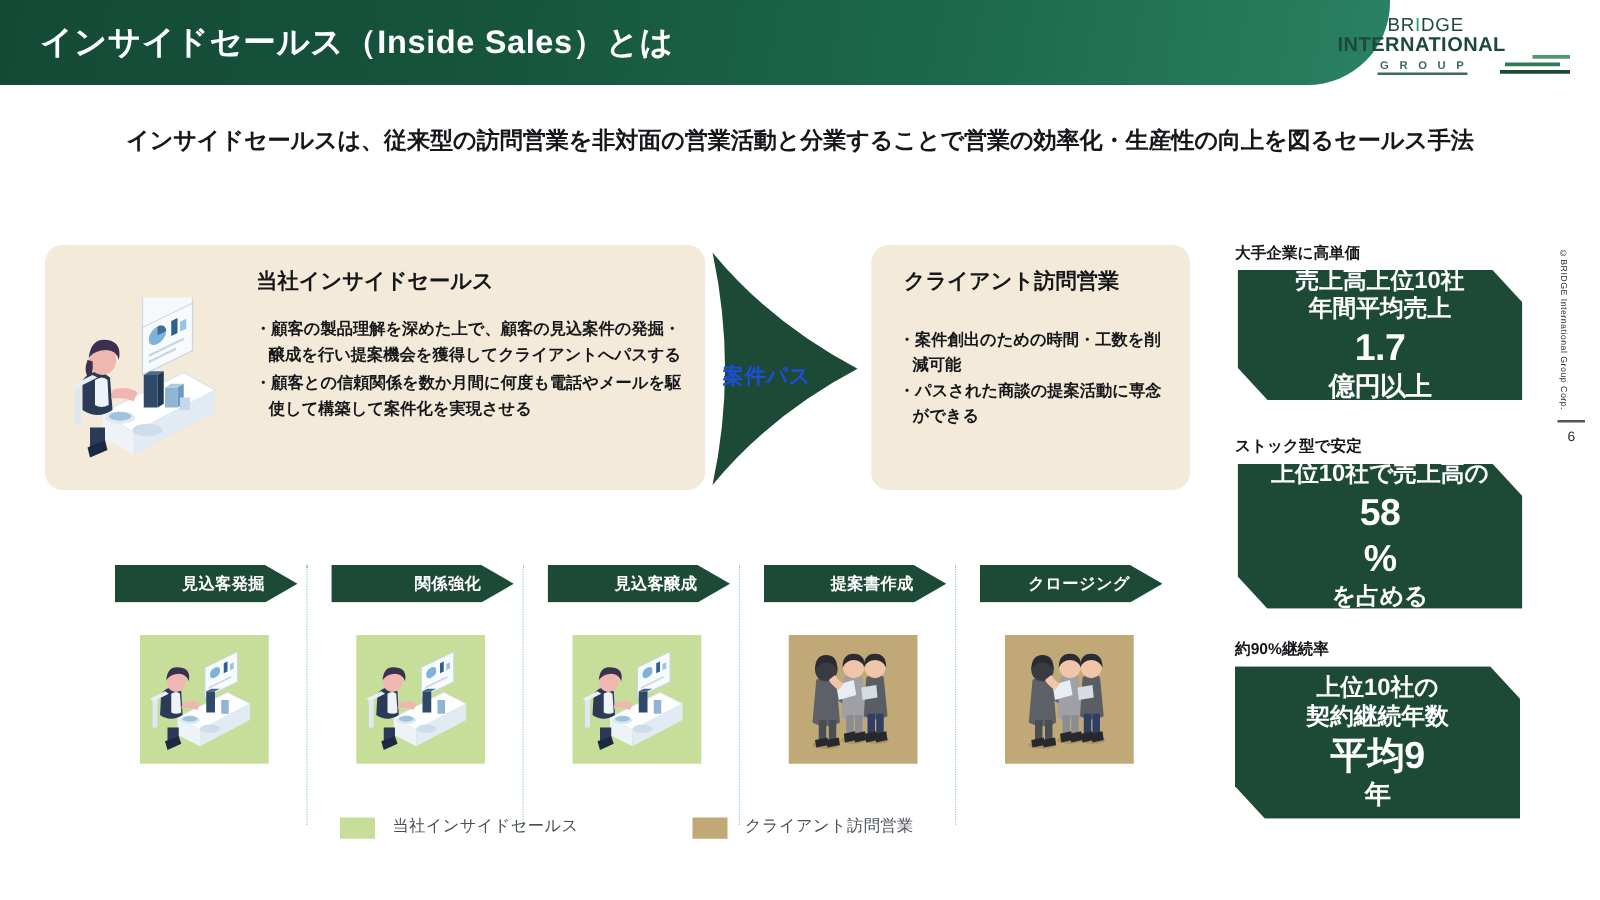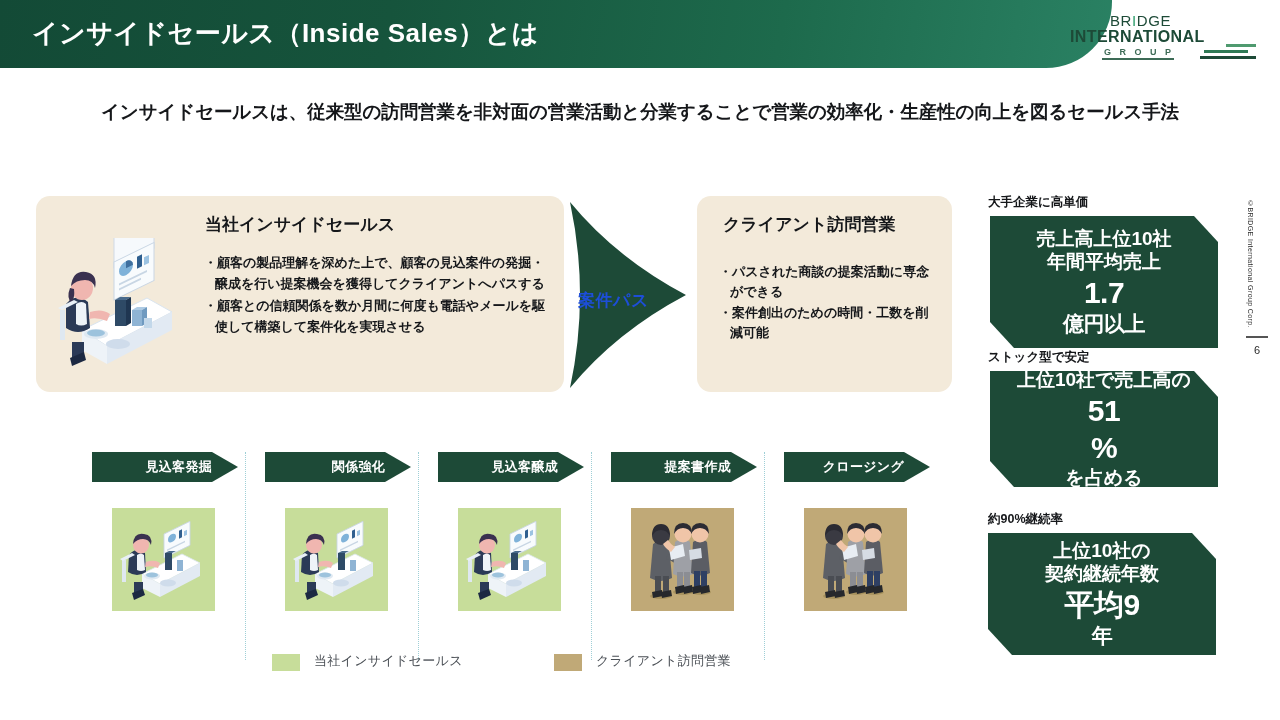--- a/index.html
+++ b/index.html
@@ -91,21 +91,21 @@
   .stat-box {
     position:absolute; width:228px; background:#1d4a37; color:#fff;
     clip-path:polygon(0 0, 204px 0, 228px 26px, 228px 100%, 24px 100%, 0 calc(100% - 26px));
     display:flex; flex-direction:column; align-items:center; justify-content:center;
   }
   .stat-box span { display:block; text-align:center; font-weight:bold; line-height:1.24; }
   .stat-l   { font-size:19px; }
   .stat-big { font-size:30px; letter-spacing:-.5px; }
   .stat-big .unit { font-size:21px; }
 
-  .cap1 { left:988px; top:194px; } .box1 { left:990px; top:216px; height:132px; }
+  .cap1 { left:988px; top:194px; } .box1 { left:990px; top:216px; height:104px; }
   .cap2 { left:988px; top:349px; } .box2 { left:990px; top:371px; height:116px; }
   .cap3 { left:988px; top:511px; } .box3 { left:988px; top:533px; height:122px; }
 
   
   .chev {
     position:absolute; height:30px; width:146px; background:#1d4a37;
     clip-path:polygon(0 0, 120px 0, 146px 50%, 120px 100%, 0 100%);
     display:flex; align-items:center;
   }
   .chev span {
@@ -206,40 +206,40 @@
 </svg>
 
 <svg class="pass-arrow" viewBox="0 0 120 190">
   <path d="M2 2 Q48 58 118 95 Q48 132 2 188 Q22 95 2 2 Z" fill="#1d4a37"></path>
 </svg>
 <div class="pass-label">案件パス</div>
 
 <div class="card card-cli">
   <div class="card-title">クライアント訪問営業</div>
   <div class="card-body">
+    <p>・案件創出のための時間・工数を削減可能</p>
     <p>・パスされた商談の提案活動に専念ができる</p>
-    <p>・案件創出のための時間・工数を削減可能</p>
   </div>
 </div>
 
 <div class="stat-cap cap1">大手企業に高単価</div>
 <div class="stat-box box1">
   <span class="stat-l">売上高上位10社</span>
   <span class="stat-l">年間平均売上</span>
   <span class="stat-big">
       <span>1.7</span>
       <span class="unit">億円以上</span>
     </span>
 </div>
 
 <div class="stat-cap cap2">ストック型で安定</div>
 <div class="stat-box box2">
   <span class="stat-l">上位10社で売上高の</span>
   <span class="stat-big">
-      <span>51</span>
+      <span>58</span>
       <span>%</span>
     </span>
   <span class="stat-l">を占める</span>
 </div>
 
 <div class="stat-cap cap3">約90%継続率</div>
 <div class="stat-box box3">
   <span class="stat-l">上位10社の</span>
   <span class="stat-l">契約継続年数</span>
   <span class="stat-big">

